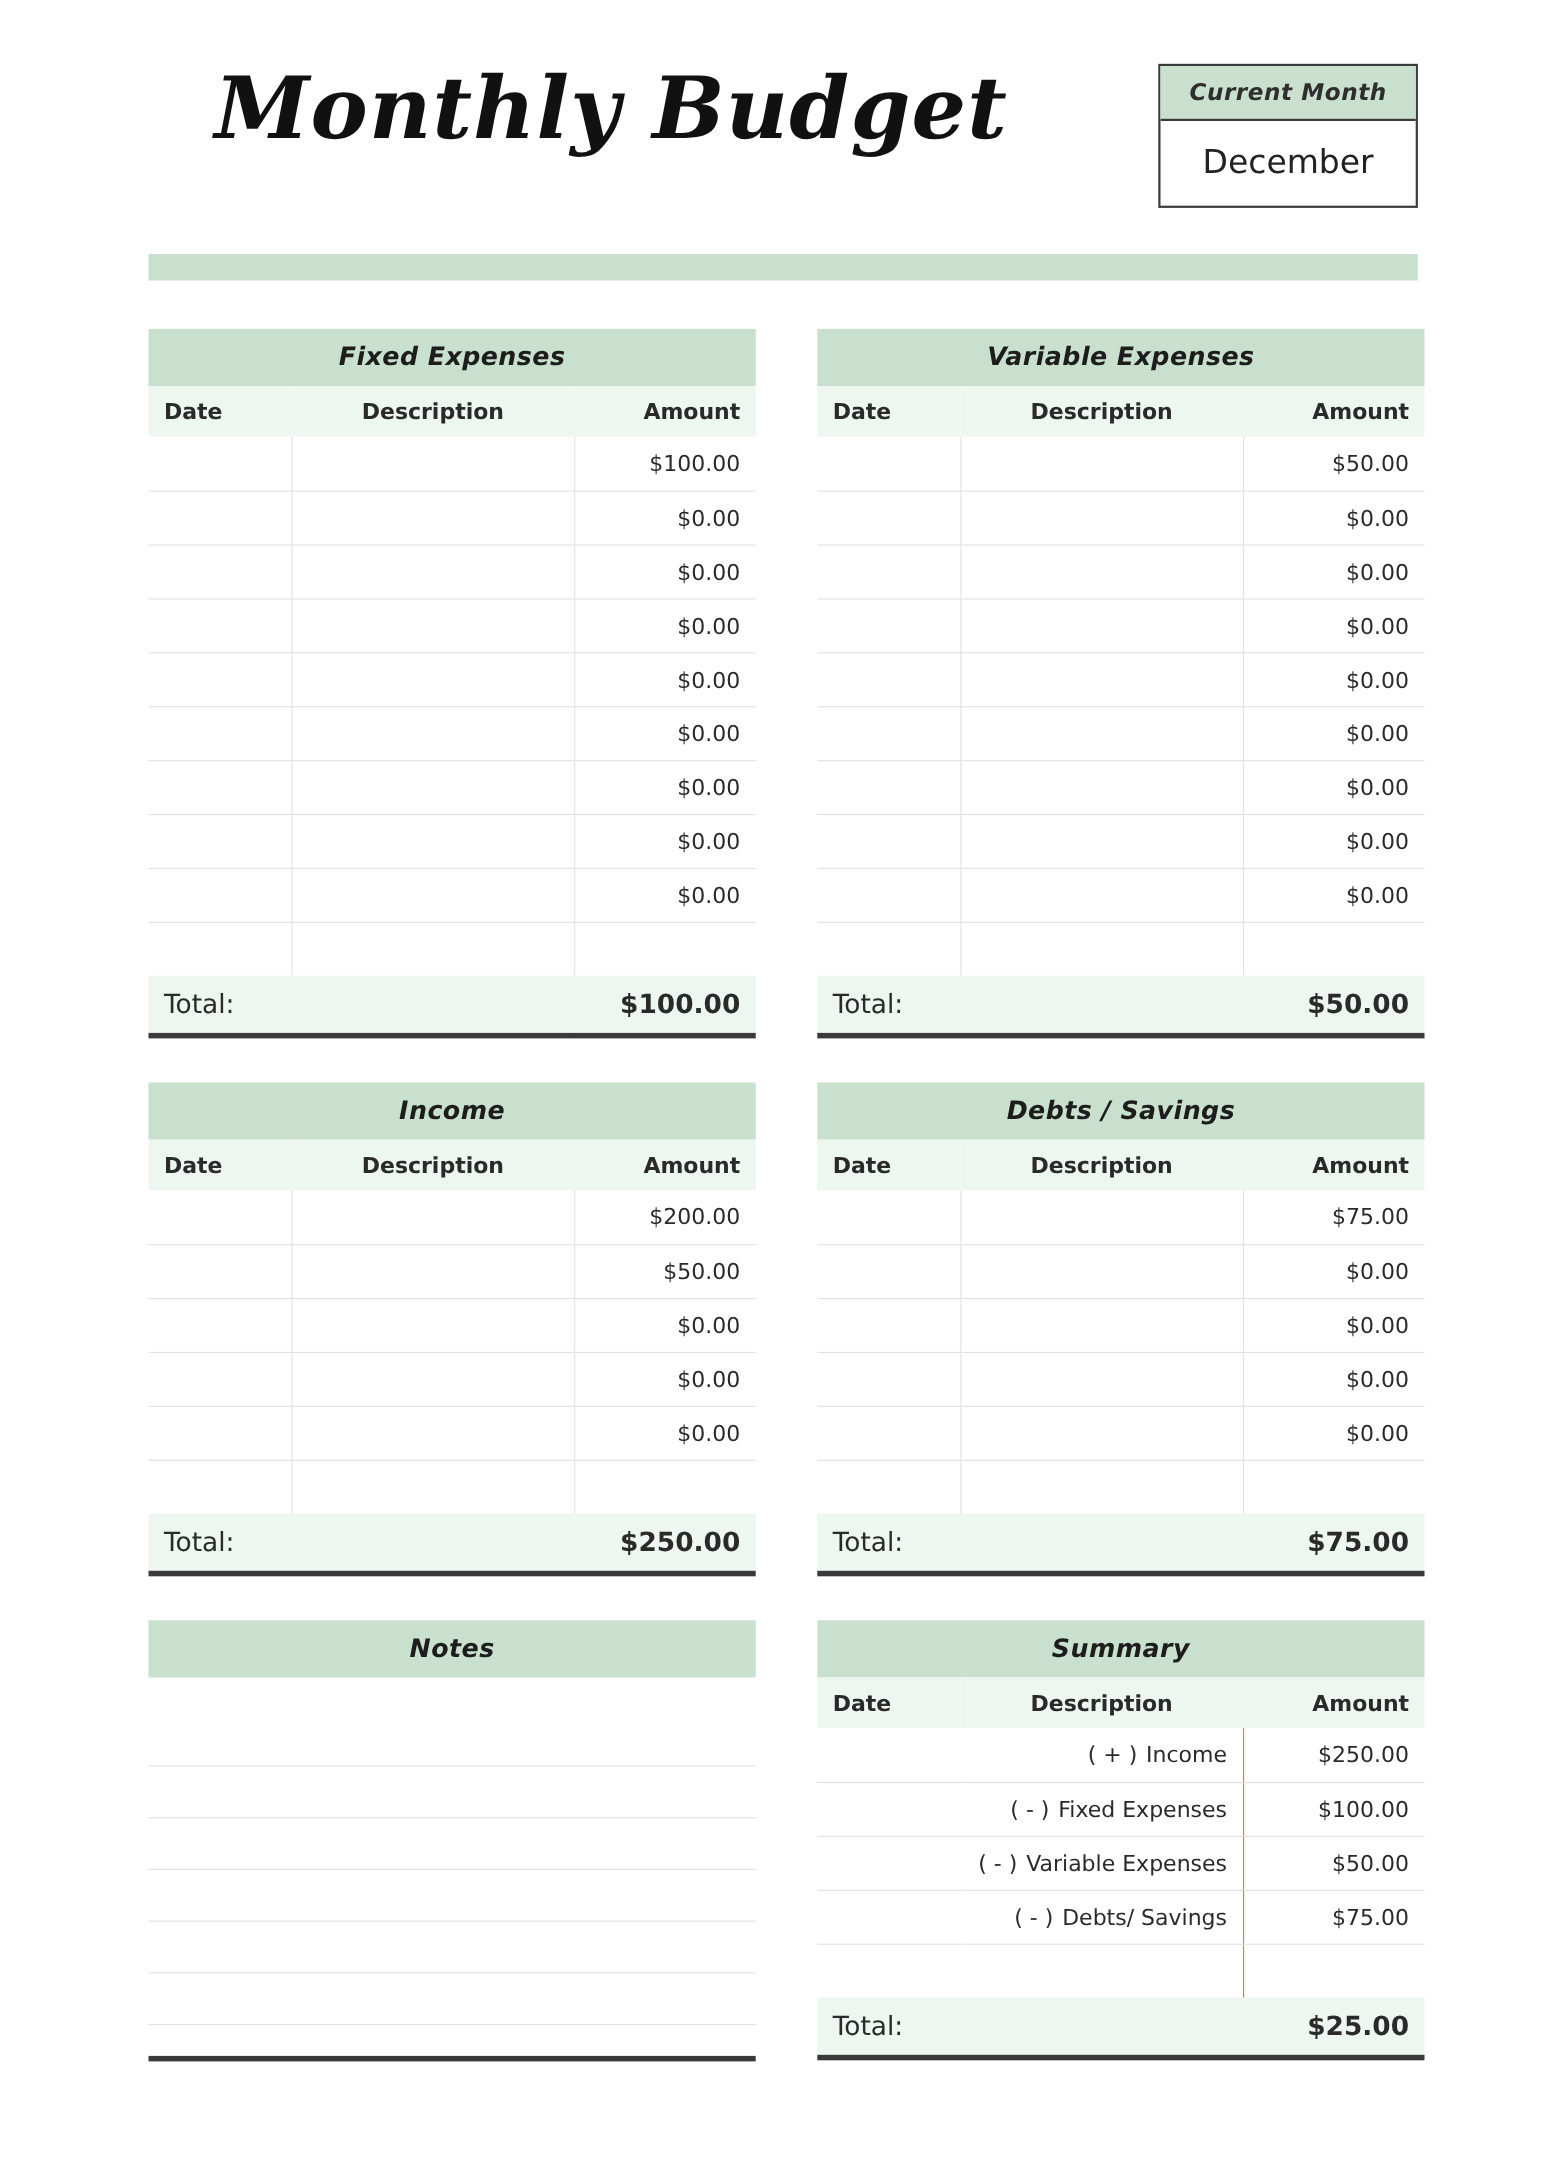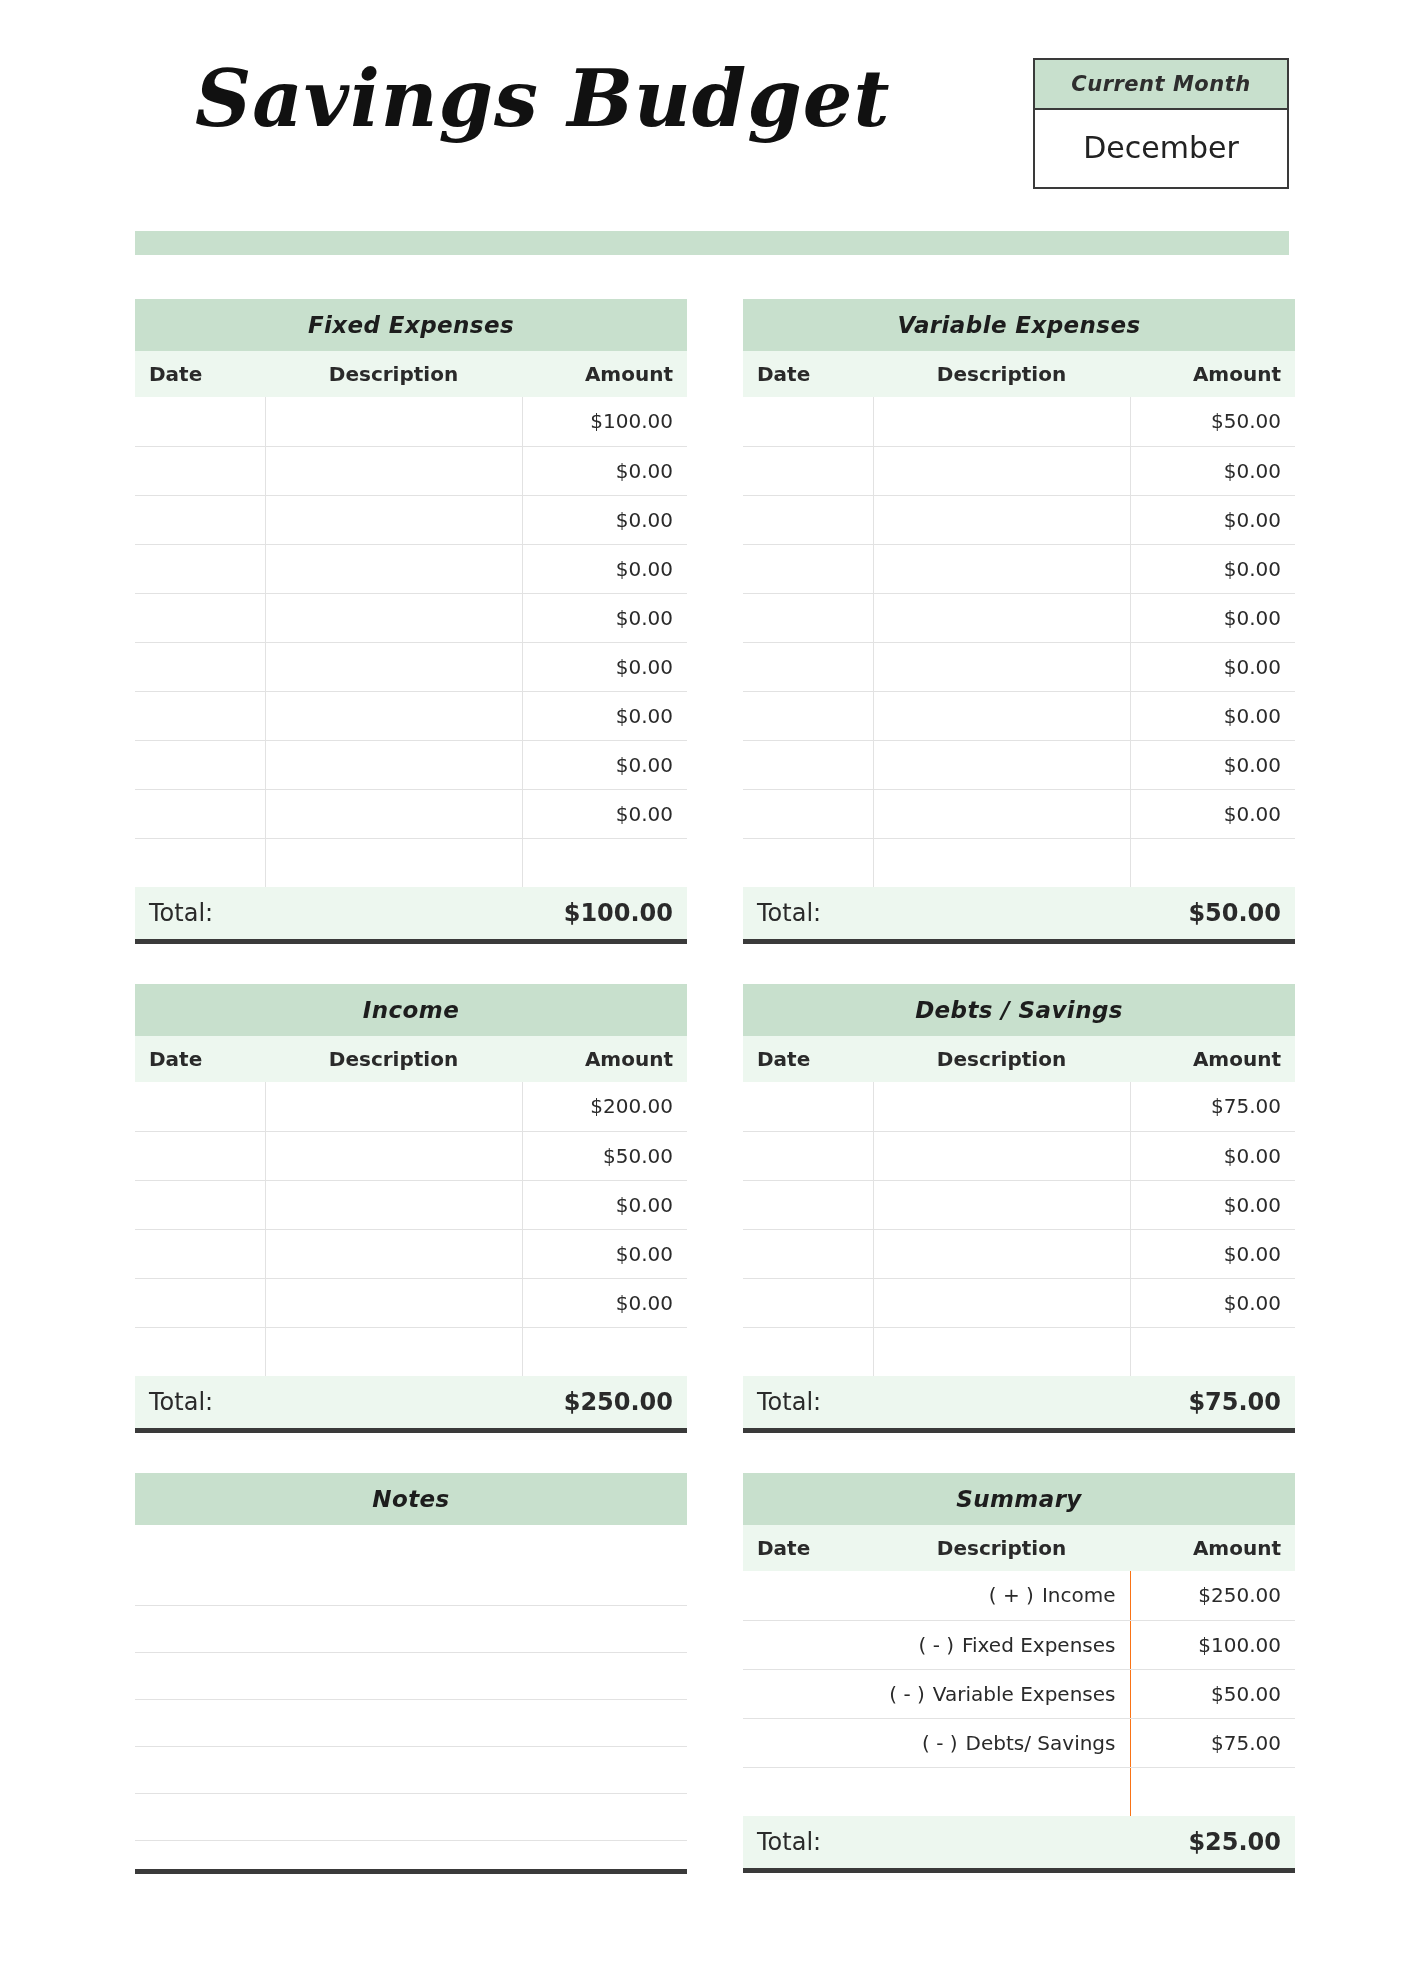--- a/index.html
+++ b/index.html
@@ -36,21 +36,21 @@
     font-size: 78px;
     font-style: italic;
     font-weight: 700;
     letter-spacing: 1px;
     line-height: 1.1;
     margin: 16px 0 0 60px;
     color: #111;
     white-space: nowrap;
   }
   .month-box {
-    width: 256px;
+    width: 236px;
     border: 2px solid #3a3a3a;
     margin-top: 18px;
   }
   .month-label {
     background: #c8e0cd;
     text-align: center;
     font-size: 21px;
     font-weight: 700;
     font-style: italic;
     padding: 12px 0;
@@ -161,21 +161,21 @@
     background: #3a3a3a;
     margin-top: 28px;
   }
 </style>
 </head>
 <body>
 
 <div class="page">
 
   <div class="header">
-    <div class="title">Savings Budget</div>
+    <div class="title">Monthly Budget</div>
     <div class="month-box">
       <div class="month-label">Current Month</div>
       <div class="month-value">December</div>
     </div>
   </div>
 
   <div class="divider-bar"></div>
 
   <div class="grid">
 

